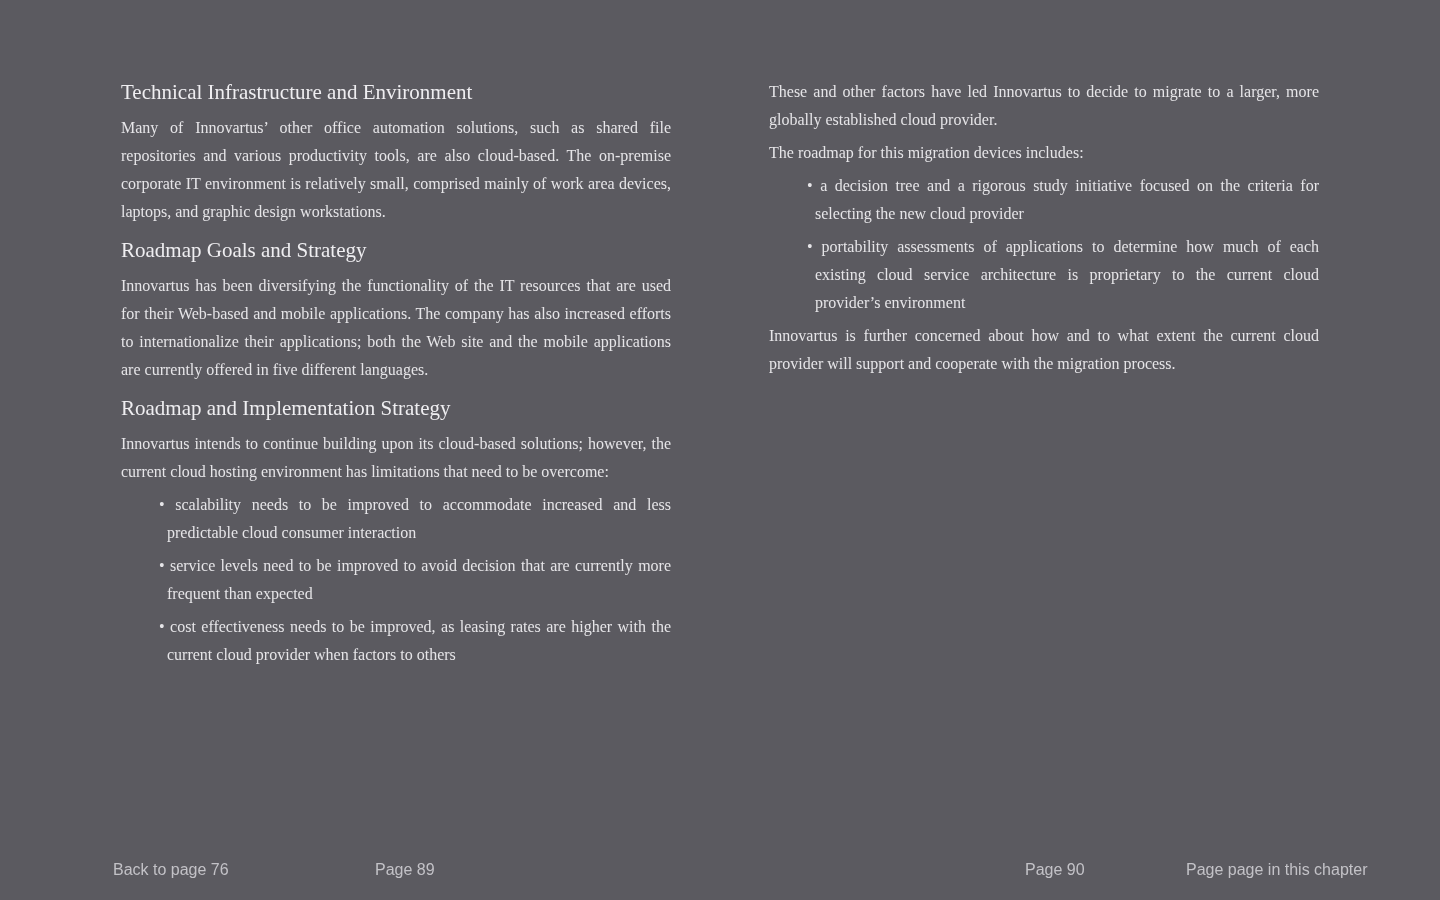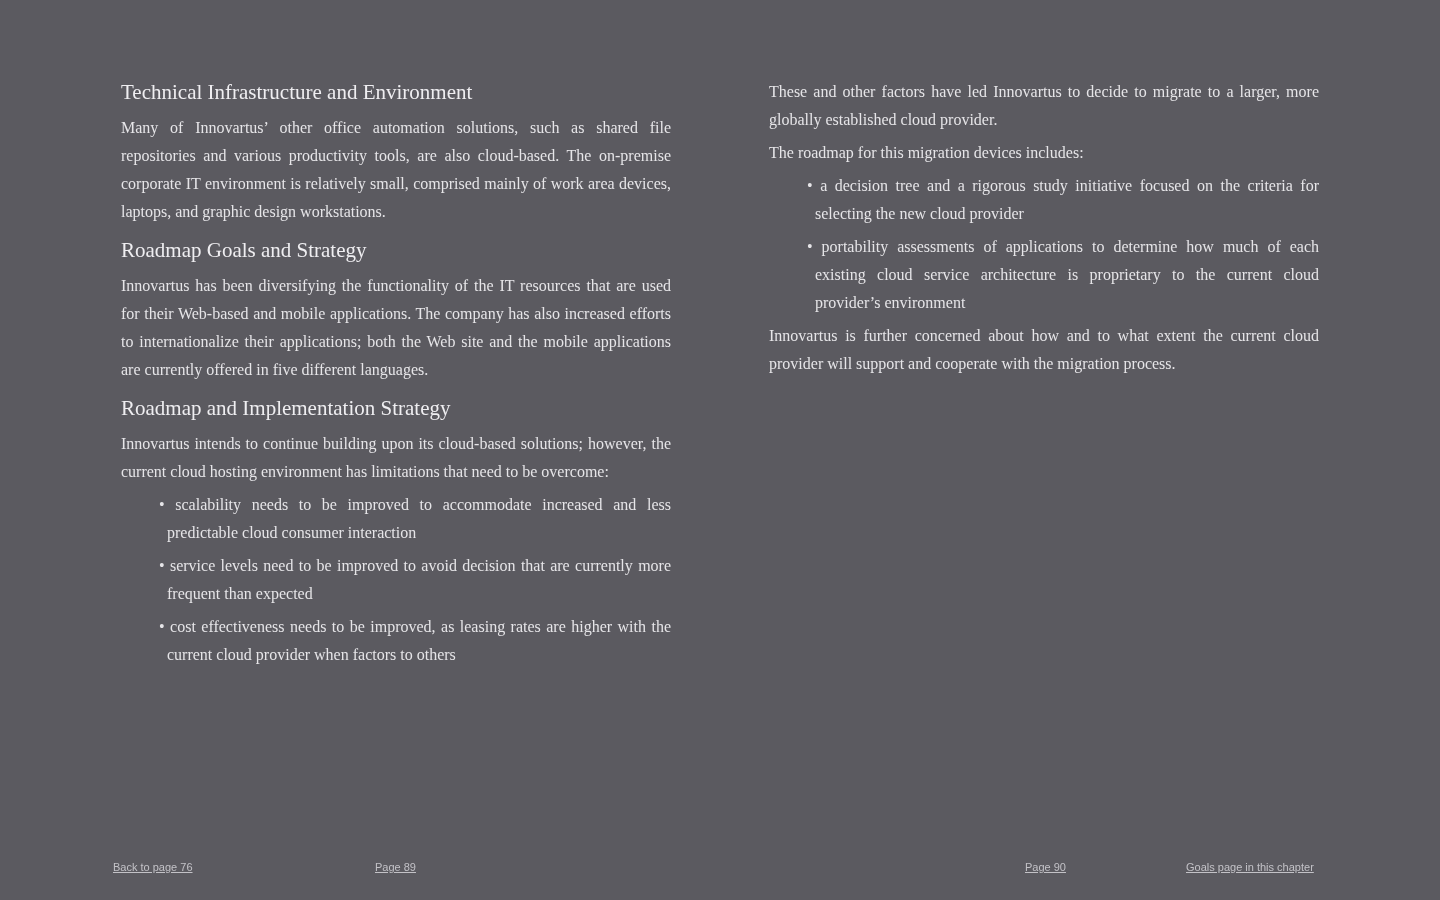--- a/index.html
+++ b/index.html
@@ -23,21 +23,21 @@
     font-size:16px; line-height:28px;
     margin:0 0 5px 0; text-align:justify; hyphens:manual;
   }
   p + h2 { margin-top:10px; }
   ul { list-style:none; margin:0 0 5px 0; padding:0 0 0 38px; }
   ul li { padding-left:8px; text-indent:-8px; margin-bottom:5px; }
   ul li::before { content:"• "; }
   .footer {
     position:absolute; top:861px;
     font-family:"Liberation Sans","DejaVu Sans",sans-serif;
-    font-size:11px; color:#c3c2c7;text-decoration:underline;
+    font-size:16px; color:#c3c2c7;
   }
   .footer.nav { cursor:pointer; }
 </style>
 </head>
 <body>
 
 <div class="page left">
   <h2>Technical Infrastructure and Environment</h2>
   <p>Many of Innovartus’ other office automation solutions, such as shared file repositories and various productivity tools, are also cloud-based. The on-premise corporate IT environment is rela­tively small, comprised mainly of work area devices, laptops, and graphic design workstations.</p>
 
@@ -59,13 +59,13 @@
   <ul>
     <li>a decision tree and a rigorous study initiative focused on the criteria for selecting the new cloud provider</li>
     <li>portability assessments of applications to determine how much of each existing cloud service architecture is propri­etary to the current cloud provider’s environment</li>
   </ul>
   <p>Innovartus is further concerned about how and to what extent the current cloud provider will support and cooperate with the migration process.</p>
 </div>
 
 <div class="footer nav" style="left:113px;">Back to page 76</div>
 <div class="footer" style="left:366px;margin-left:9px;">Page 89</div>
 <div class="footer" style="left:1025px;">Page 90</div>
-<div class="footer" style="left:1186px;">Goals page in this chapter</div>
+<div class="footer" style="left:1186px;">Page page in this chapter</div>
 
 </body></html>

